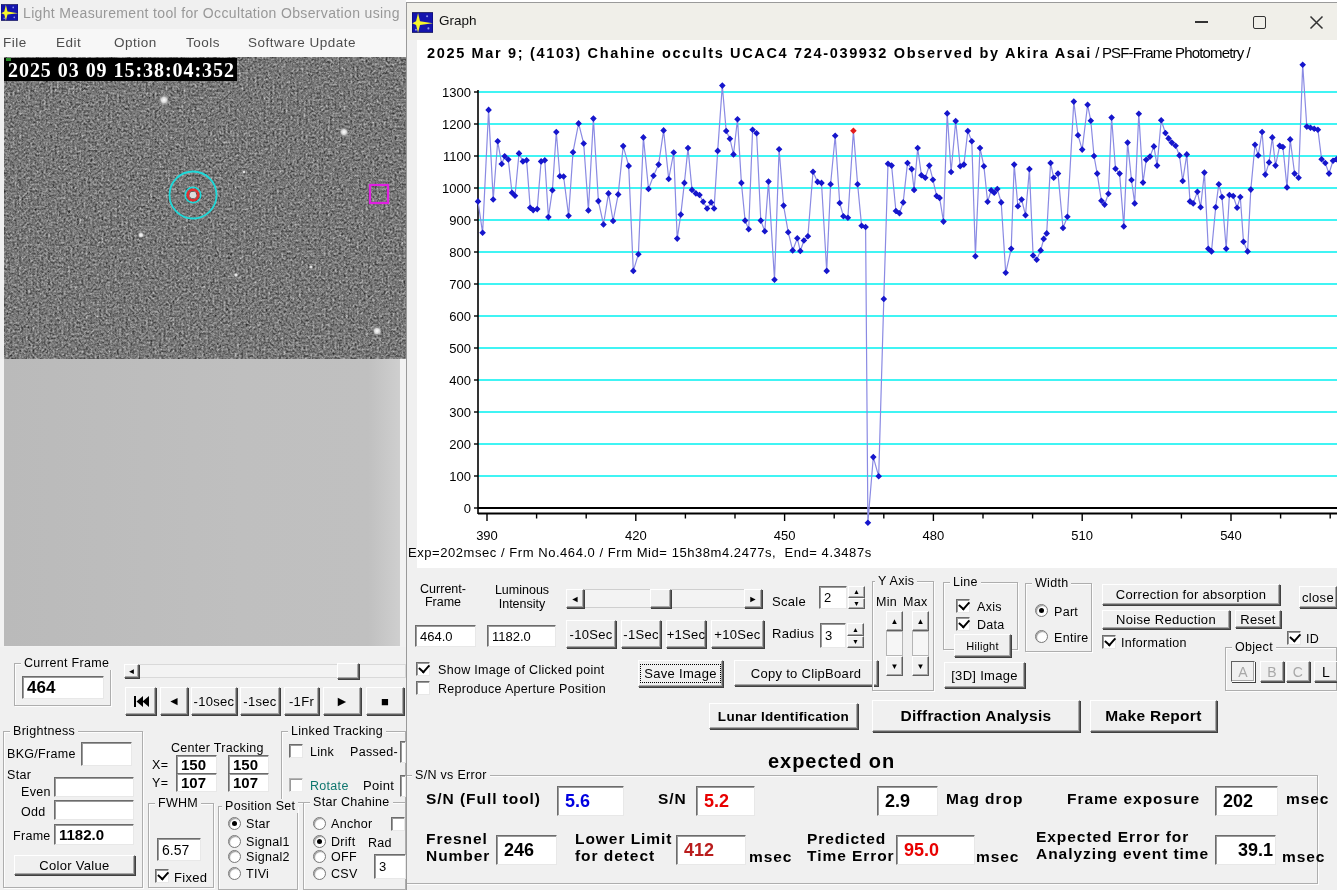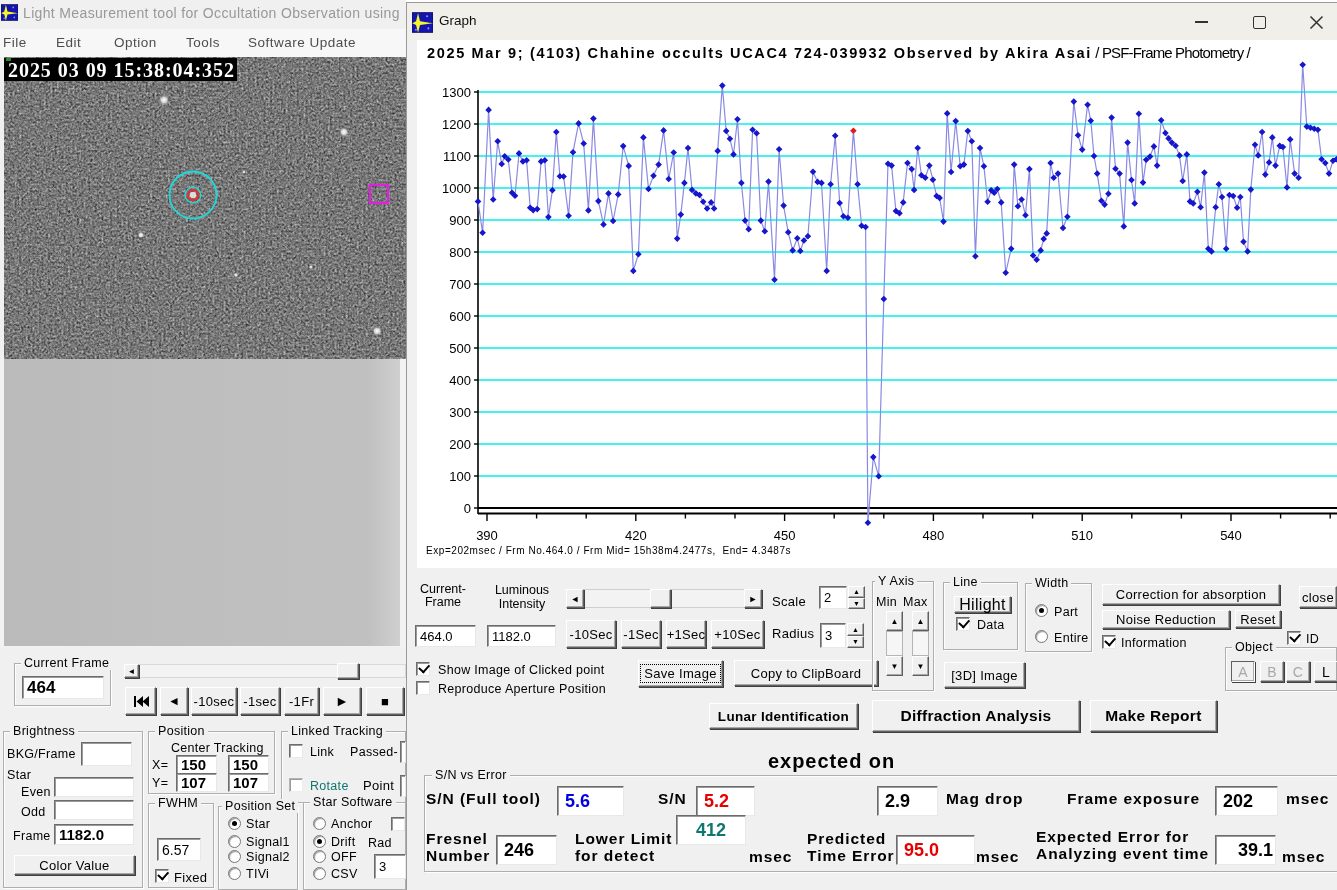--- a/index.html
+++ b/index.html
@@ -94,23 +94,20 @@
     <div class="lbl" style="left:7px;top:747px">BKG/Frame</div>
     <div class="tb" style="left:81px;top:742px;width:51px;height:24px"></div>
     <div class="lbl" style="left:7px;top:768px">Star</div>
     <div class="lbl" style="left:21px;top:785px">Even</div>
     <div class="tb" style="left:54px;top:777px;width:80px;height:20px"></div>
     <div class="lbl" style="left:21px;top:805px">Odd</div>
     <div class="tb" style="left:54px;top:800px;width:80px;height:20px"></div>
     <div class="lbl" style="left:13px;top:829px">Frame</div>
     <div class="tb b" style="left:54px;top:824px;width:80px;height:21px;font-size:15px">1182.0</div>
     <div class="btn" style="left:14px;top:855px;width:121px;height:20px;font-size:13px">Color Value</div>
-    <div class="gb" style="left:148px;top:731px;width:127px;height:63px">
-      <span class="gl">Position</span>
-    </div>
     <div class="lbl" style="left:171px;top:741px">Center Tracking</div>
     <div class="lbl" style="left:152px;top:758px">X=</div>
     <div class="tb b" style="left:176px;top:755px;width:41px;height:19px;font-size:15px">150</div>
     <div class="tb b" style="left:228px;top:755px;width:41px;height:19px;font-size:15px">150</div>
     <div class="lbl" style="left:152px;top:776px">Y=</div>
     <div class="tb b" style="left:176px;top:773px;width:41px;height:19px;font-size:15px">107</div>
     <div class="tb b" style="left:228px;top:773px;width:41px;height:19px;font-size:15px">107</div>
     <div class="gb" style="left:281px;top:731px;width:125px;height:72px">
       <span class="gl">Linked Tracking</span>
     </div>
@@ -133,21 +130,21 @@
     </div>
     <div class="rd rsel" style="left:228px;top:817px"></div>
     <div class="lbl" style="left:246px;top:817px">Star</div>
     <div class="rd" style="left:228px;top:835px"></div>
     <div class="lbl" style="left:246px;top:835px">Signal1</div>
     <div class="rd" style="left:228px;top:850px"></div>
     <div class="lbl" style="left:246px;top:850px">Signal2</div>
     <div class="rd" style="left:228px;top:867px"></div>
     <div class="lbl" style="left:246px;top:867px">TIVi</div>
     <div class="gb" style="left:303px;top:802px;width:103px;height:88px">
-      <span class="gl">Star Software</span>
+      <span class="gl">Star Chahine</span>
     </div>
     <div class="rd" style="left:313px;top:817px"></div>
     <div class="lbl" style="left:331px;top:817px">Anchor</div>
     <div class="rd rsel" style="left:313px;top:835px"></div>
     <div class="lbl" style="left:331px;top:835px">Drift</div>
     <div class="rd" style="left:313px;top:850px"></div>
     <div class="lbl" style="left:331px;top:850px">OFF</div>
     <div class="rd" style="left:313px;top:867px"></div>
     <div class="lbl" style="left:331px;top:867px">CSV</div>
     <div class="cb" style="left:391px;top:817px"></div>
@@ -237,21 +234,21 @@
         <line x1="764.4" y1="474" x2="764.4" y2="478.5" stroke="#000" stroke-width="1.4"></line>
         <line x1="814.0" y1="474" x2="814.0" y2="481.0" stroke="#000" stroke-width="1.4"></line>
         <text x="814.0" y="500" font-size="13" text-anchor="middle" font-family="Liberation Sans, sans-serif">540</text>
         <line x1="863.6" y1="474" x2="863.6" y2="478.5" stroke="#000" stroke-width="1.4"></line>
         <line x1="913.2" y1="474" x2="913.2" y2="478.5" stroke="#000" stroke-width="1.4"></line>
         <polyline points="61.0,161.4 65.6,192.8 71.6,69.9 76.2,159.5 80.7,101.3 84.7,124.0 87.7,116.3 91.3,119.5 95.0,152.8 98.0,155.7 102.0,113.4 105.9,121.4 109.6,120.2 113.2,167.8 116.2,170.1 120.2,169.1 124.1,121.4 127.8,120.2 131.4,177.1 135.4,150.2 139.3,92.0 142.9,136.2 146.6,136.5 151.6,175.8 156.0,112.2 161.6,83.4 166.7,103.5 171.4,170.4 176.4,78.6 181.4,161.1 186.5,184.5 191.5,153.4 196.1,181.0 201.2,154.4 206.2,106.1 211.7,125.9 216.3,230.9 221.4,214.2 226.4,97.4 231.5,149.0 236.5,135.8 241.6,124.6 246.6,90.4 251.7,139.0 256.7,112.5 260.2,198.6 263.8,174.6 267.4,142.9 271.0,108.0 275.0,149.9 278.9,153.4 282.5,155.0 286.2,161.8 290.1,168.5 294.1,162.4 297.1,168.5 300.7,110.9 305.3,45.6 309.2,91.0 312.9,98.7 316.5,114.4 320.5,79.2 324.4,142.9 328.1,180.6 331.7,189.3 335.6,89.8 339.6,93.3 343.8,180.6 347.8,191.2 351.5,141.6 357.5,239.8 362.1,109.3 366.6,165.6 371.2,192.2 375.7,210.4 380.3,198.2 383.3,211.0 386.9,200.5 390.9,196.3 396.0,131.7 400.6,141.9 404.5,142.9 409.7,230.9 413.6,144.2 418.2,95.8 422.7,163.0 426.4,176.2 430.9,177.8 436.4,90.7 440.6,144.2 444.6,185.8 448.6,187.0 450.9,482.7 456.3,417.1 461.7,436.3 466.8,259.0 471.0,123.7 474.6,125.6 478.9,171.0 482.5,173.3 486.2,162.4 490.5,123.0 494.7,129.1 497.1,149.9 500.7,108.0 504.4,135.2 508.3,137.8 512.3,125.6 515.9,139.7 519.6,156.0 522.6,157.9 526.5,181.6 530.2,73.4 534.1,132.0 538.7,81.1 543.2,126.2 546.9,124.6 550.8,91.0 554.8,101.3 558.4,216.2 563.0,108.0 566.9,126.2 570.6,161.8 574.2,150.2 577.2,152.8 580.3,149.0 584.2,162.4 588.7,232.8 594.2,208.8 597.2,124.6 600.9,166.2 604.6,159.5 608.5,175.2 612.4,129.1 616.1,215.5 619.7,219.7 623.7,210.4 626.7,198.9 629.7,193.4 633.6,123.0 636.7,137.8 641.0,133.6 646.0,188.0 650.4,176.8 656.8,61.6 661.0,95.2 665.2,109.6 670.6,64.8 673.8,80.8 677.0,116.0 680.2,133.6 684.4,160.8 687.6,164.6 691.4,153.8 694.6,77.6 698.5,128.8 702.6,133.6 706.8,186.4 710.6,102.6 714.5,140.0 717.7,163.4 721.8,73.8 726.0,142.6 729.2,119.8 733.0,116.6 736.9,106.4 740.1,125.6 744.2,80.2 748.4,93.0 751.6,98.4 754.8,102.6 758.6,105.8 762.5,115.4 765.7,141.0 769.8,114.4 773.0,161.4 776.2,163.4 780.4,151.8 783.6,167.2 787.4,132.6 791.3,208.8 794.5,211.4 798.7,167.2 801.8,144.2 805.0,157.0 809.2,208.8 812.4,155.0 816.2,156.0 820.1,167.8 823.3,157.0 826.5,201.8 830.6,211.4 833.8,149.6 838.0,104.8 841.2,115.4 845.1,92.0 848.3,134.6 852.1,122.4 855.3,97.4 858.5,125.6 862.7,105.8 865.9,107.0 870.0,147.4 873.2,99.4 877.6,133.6 881.6,137.8 885.7,24.8 889.8,86.6 893.5,87.8 897.2,88.8 900.9,89.8 904.6,119.2 908.3,123.0 912.0,133.6 916.0,120.8 919.5,119.2" fill="none" stroke="#8a8ae3" stroke-width="1.2"></polyline>
         <path d="M61.0 158.1L64.3 161.4L61.0 164.7L57.7 161.4ZM65.6 189.5L68.9 192.8L65.6 196.1L62.3 192.8ZM71.6 66.6L74.9 69.9L71.6 73.2L68.3 69.9ZM76.2 156.2L79.5 159.5L76.2 162.8L72.9 159.5ZM80.7 98.0L84.0 101.3L80.7 104.6L77.4 101.3ZM84.7 120.7L88.0 124.0L84.7 127.3L81.4 124.0ZM87.7 113.0L91.0 116.3L87.7 119.6L84.4 116.3ZM91.3 116.2L94.6 119.5L91.3 122.8L88.0 119.5ZM95.0 149.5L98.3 152.8L95.0 156.1L91.7 152.8ZM98.0 152.4L101.3 155.7L98.0 159.0L94.7 155.7ZM102.0 110.1L105.3 113.4L102.0 116.7L98.7 113.4ZM105.9 118.1L109.2 121.4L105.9 124.7L102.6 121.4ZM109.6 116.9L112.9 120.2L109.6 123.5L106.3 120.2ZM113.2 164.5L116.5 167.8L113.2 171.1L109.9 167.8ZM116.2 166.8L119.5 170.1L116.2 173.4L112.9 170.1ZM120.2 165.8L123.5 169.1L120.2 172.4L116.9 169.1ZM124.1 118.1L127.4 121.4L124.1 124.7L120.8 121.4ZM127.8 116.9L131.1 120.2L127.8 123.5L124.5 120.2ZM131.4 173.8L134.7 177.1L131.4 180.4L128.1 177.1ZM135.4 146.9L138.7 150.2L135.4 153.5L132.1 150.2ZM139.3 88.7L142.6 92.0L139.3 95.3L136.0 92.0ZM142.9 132.9L146.2 136.2L142.9 139.5L139.6 136.2ZM146.6 133.2L149.9 136.5L146.6 139.8L143.3 136.5ZM151.6 172.5L154.9 175.8L151.6 179.1L148.3 175.8ZM156.0 108.9L159.3 112.2L156.0 115.5L152.7 112.2ZM161.6 80.1L164.9 83.4L161.6 86.7L158.3 83.4ZM166.7 100.2L170.0 103.5L166.7 106.8L163.4 103.5ZM171.4 167.1L174.7 170.4L171.4 173.7L168.1 170.4ZM176.4 75.3L179.7 78.6L176.4 81.9L173.1 78.6ZM181.4 157.8L184.7 161.1L181.4 164.4L178.1 161.1ZM186.5 181.2L189.8 184.5L186.5 187.8L183.2 184.5ZM191.5 150.1L194.8 153.4L191.5 156.7L188.2 153.4ZM196.1 177.7L199.4 181.0L196.1 184.3L192.8 181.0ZM201.2 151.1L204.5 154.4L201.2 157.7L197.9 154.4ZM206.2 102.8L209.5 106.1L206.2 109.4L202.9 106.1ZM211.7 122.6L215.0 125.9L211.7 129.2L208.4 125.9ZM216.3 227.6L219.6 230.9L216.3 234.2L213.0 230.9ZM221.4 210.9L224.7 214.2L221.4 217.5L218.1 214.2ZM226.4 94.1L229.7 97.4L226.4 100.7L223.1 97.4ZM231.5 145.7L234.8 149.0L231.5 152.3L228.2 149.0ZM236.5 132.5L239.8 135.8L236.5 139.1L233.2 135.8ZM241.6 121.3L244.9 124.6L241.6 127.9L238.3 124.6ZM246.6 87.1L249.9 90.4L246.6 93.7L243.3 90.4ZM251.7 135.7L255.0 139.0L251.7 142.3L248.4 139.0ZM256.7 109.2L260.0 112.5L256.7 115.8L253.4 112.5ZM260.2 195.3L263.5 198.6L260.2 201.9L256.9 198.6ZM263.8 171.3L267.1 174.6L263.8 177.9L260.5 174.6ZM267.4 139.6L270.7 142.9L267.4 146.2L264.1 142.9ZM271.0 104.7L274.3 108.0L271.0 111.3L267.7 108.0ZM275.0 146.6L278.3 149.9L275.0 153.2L271.7 149.9ZM278.9 150.1L282.2 153.4L278.9 156.7L275.6 153.4ZM282.5 151.7L285.8 155.0L282.5 158.3L279.2 155.0ZM286.2 158.5L289.5 161.8L286.2 165.1L282.9 161.8ZM290.1 165.2L293.4 168.5L290.1 171.8L286.8 168.5ZM294.1 159.1L297.4 162.4L294.1 165.7L290.8 162.4ZM297.1 165.2L300.4 168.5L297.1 171.8L293.8 168.5ZM300.7 107.6L304.0 110.9L300.7 114.2L297.4 110.9ZM305.3 42.3L308.6 45.6L305.3 48.9L302.0 45.6ZM309.2 87.7L312.5 91.0L309.2 94.3L305.9 91.0ZM312.9 95.4L316.2 98.7L312.9 102.0L309.6 98.7ZM316.5 111.1L319.8 114.4L316.5 117.7L313.2 114.4ZM320.5 75.9L323.8 79.2L320.5 82.5L317.2 79.2ZM324.4 139.6L327.7 142.9L324.4 146.2L321.1 142.9ZM328.1 177.3L331.4 180.6L328.1 183.9L324.8 180.6ZM331.7 186.0L335.0 189.3L331.7 192.6L328.4 189.3ZM335.6 86.5L338.9 89.8L335.6 93.1L332.3 89.8ZM339.6 90.0L342.9 93.3L339.6 96.6L336.3 93.3ZM343.8 177.3L347.1 180.6L343.8 183.9L340.5 180.6ZM347.8 187.9L351.1 191.2L347.8 194.5L344.5 191.2ZM351.5 138.3L354.8 141.6L351.5 144.9L348.2 141.6ZM357.5 236.5L360.8 239.8L357.5 243.1L354.2 239.8ZM362.1 106.0L365.4 109.3L362.1 112.6L358.8 109.3ZM366.6 162.3L369.9 165.6L366.6 168.9L363.3 165.6ZM371.2 188.9L374.5 192.2L371.2 195.5L367.9 192.2ZM375.7 207.1L379.0 210.4L375.7 213.7L372.4 210.4ZM380.3 194.9L383.6 198.2L380.3 201.5L377.0 198.2ZM383.3 207.7L386.6 211.0L383.3 214.3L380.0 211.0ZM386.9 197.2L390.2 200.5L386.9 203.8L383.6 200.5ZM390.9 193.0L394.2 196.3L390.9 199.6L387.6 196.3ZM396.0 128.4L399.3 131.7L396.0 135.0L392.7 131.7ZM400.6 138.6L403.9 141.9L400.6 145.2L397.3 141.9ZM404.5 139.6L407.8 142.9L404.5 146.2L401.2 142.9ZM409.7 227.6L413.0 230.9L409.7 234.2L406.4 230.9ZM413.6 140.9L416.9 144.2L413.6 147.5L410.3 144.2ZM418.2 92.5L421.5 95.8L418.2 99.1L414.9 95.8ZM422.7 159.7L426.0 163.0L422.7 166.3L419.4 163.0ZM426.4 172.9L429.7 176.2L426.4 179.5L423.1 176.2ZM430.9 174.5L434.2 177.8L430.9 181.1L427.6 177.8ZM440.6 140.9L443.9 144.2L440.6 147.5L437.3 144.2ZM444.6 182.5L447.9 185.8L444.6 189.1L441.3 185.8ZM448.6 183.7L451.9 187.0L448.6 190.3L445.3 187.0ZM450.9 479.4L454.2 482.7L450.9 486.0L447.6 482.7ZM456.3 413.8L459.6 417.1L456.3 420.4L453.0 417.1ZM461.7 433.0L465.0 436.3L461.7 439.6L458.4 436.3ZM466.8 255.7L470.1 259.0L466.8 262.3L463.5 259.0ZM471.0 120.4L474.3 123.7L471.0 127.0L467.7 123.7ZM474.6 122.3L477.9 125.6L474.6 128.9L471.3 125.6ZM478.9 167.7L482.2 171.0L478.9 174.3L475.6 171.0ZM482.5 170.0L485.8 173.3L482.5 176.6L479.2 173.3ZM486.2 159.1L489.5 162.4L486.2 165.7L482.9 162.4ZM490.5 119.7L493.8 123.0L490.5 126.3L487.2 123.0ZM494.7 125.8L498.0 129.1L494.7 132.4L491.4 129.1ZM497.1 146.6L500.4 149.9L497.1 153.2L493.8 149.9ZM500.7 104.7L504.0 108.0L500.7 111.3L497.4 108.0ZM504.4 131.9L507.7 135.2L504.4 138.5L501.1 135.2ZM508.3 134.5L511.6 137.8L508.3 141.1L505.0 137.8ZM512.3 122.3L515.6 125.6L512.3 128.9L509.0 125.6ZM515.9 136.4L519.2 139.7L515.9 143.0L512.6 139.7ZM519.6 152.7L522.9 156.0L519.6 159.3L516.3 156.0ZM522.6 154.6L525.9 157.9L522.6 161.2L519.3 157.9ZM526.5 178.3L529.8 181.6L526.5 184.9L523.2 181.6ZM530.2 70.1L533.5 73.4L530.2 76.7L526.9 73.4ZM534.1 128.7L537.4 132.0L534.1 135.3L530.8 132.0ZM538.7 77.8L542.0 81.1L538.7 84.4L535.4 81.1ZM543.2 122.9L546.5 126.2L543.2 129.5L539.9 126.2ZM546.9 121.3L550.2 124.6L546.9 127.9L543.6 124.6ZM550.8 87.7L554.1 91.0L550.8 94.3L547.5 91.0ZM554.8 98.0L558.1 101.3L554.8 104.6L551.5 101.3ZM558.4 212.9L561.7 216.2L558.4 219.5L555.1 216.2ZM563.0 104.7L566.3 108.0L563.0 111.3L559.7 108.0ZM566.9 122.9L570.2 126.2L566.9 129.5L563.6 126.2ZM570.6 158.5L573.9 161.8L570.6 165.1L567.3 161.8ZM574.2 146.9L577.5 150.2L574.2 153.5L570.9 150.2ZM577.2 149.5L580.5 152.8L577.2 156.1L573.9 152.8ZM580.3 145.7L583.6 149.0L580.3 152.3L577.0 149.0ZM584.2 159.1L587.5 162.4L584.2 165.7L580.9 162.4ZM588.7 229.5L592.0 232.8L588.7 236.1L585.4 232.8ZM594.2 205.5L597.5 208.8L594.2 212.1L590.9 208.8ZM597.2 121.3L600.5 124.6L597.2 127.9L593.9 124.6ZM600.9 162.9L604.2 166.2L600.9 169.5L597.6 166.2ZM604.6 156.2L607.9 159.5L604.6 162.8L601.3 159.5ZM608.5 171.9L611.8 175.2L608.5 178.5L605.2 175.2ZM612.4 125.8L615.7 129.1L612.4 132.4L609.1 129.1ZM616.1 212.2L619.4 215.5L616.1 218.8L612.8 215.5ZM619.7 216.4L623.0 219.7L619.7 223.0L616.4 219.7ZM623.7 207.1L627.0 210.4L623.7 213.7L620.4 210.4ZM626.7 195.6L630.0 198.9L626.7 202.2L623.4 198.9ZM629.7 190.1L633.0 193.4L629.7 196.7L626.4 193.4ZM633.6 119.7L636.9 123.0L633.6 126.3L630.3 123.0ZM636.7 134.5L640.0 137.8L636.7 141.1L633.4 137.8ZM641.0 130.3L644.3 133.6L641.0 136.9L637.7 133.6ZM646.0 184.7L649.3 188.0L646.0 191.3L642.7 188.0ZM650.4 173.5L653.7 176.8L650.4 180.1L647.1 176.8ZM656.8 58.3L660.1 61.6L656.8 64.9L653.5 61.6ZM661.0 91.9L664.3 95.2L661.0 98.5L657.7 95.2ZM665.2 106.3L668.5 109.6L665.2 112.9L661.9 109.6ZM670.6 61.5L673.9 64.8L670.6 68.1L667.3 64.8ZM673.8 77.5L677.1 80.8L673.8 84.1L670.5 80.8ZM677.0 112.7L680.3 116.0L677.0 119.3L673.7 116.0ZM680.2 130.3L683.5 133.6L680.2 136.9L676.9 133.6ZM684.4 157.5L687.7 160.8L684.4 164.1L681.1 160.8ZM687.6 161.3L690.9 164.6L687.6 167.9L684.3 164.6ZM691.4 150.5L694.7 153.8L691.4 157.1L688.1 153.8ZM694.6 74.3L697.9 77.6L694.6 80.9L691.3 77.6ZM698.5 125.5L701.8 128.8L698.5 132.1L695.2 128.8ZM702.6 130.3L705.9 133.6L702.6 136.9L699.3 133.6ZM706.8 183.1L710.1 186.4L706.8 189.7L703.5 186.4ZM710.6 99.3L713.9 102.6L710.6 105.9L707.3 102.6ZM714.5 136.7L717.8 140.0L714.5 143.3L711.2 140.0ZM717.7 160.1L721.0 163.4L717.7 166.7L714.4 163.4ZM721.8 70.5L725.1 73.8L721.8 77.1L718.5 73.8ZM726.0 139.3L729.3 142.6L726.0 145.9L722.7 142.6ZM729.2 116.5L732.5 119.8L729.2 123.1L725.9 119.8ZM733.0 113.3L736.3 116.6L733.0 119.9L729.7 116.6ZM736.9 103.1L740.2 106.4L736.9 109.7L733.6 106.4ZM740.1 122.3L743.4 125.6L740.1 128.9L736.8 125.6ZM744.2 76.9L747.5 80.2L744.2 83.5L740.9 80.2ZM748.4 89.7L751.7 93.0L748.4 96.3L745.1 93.0ZM751.6 95.1L754.9 98.4L751.6 101.7L748.3 98.4ZM754.8 99.3L758.1 102.6L754.8 105.9L751.5 102.6ZM758.6 102.5L761.9 105.8L758.6 109.1L755.3 105.8ZM762.5 112.1L765.8 115.4L762.5 118.7L759.2 115.4ZM765.7 137.7L769.0 141.0L765.7 144.3L762.4 141.0ZM769.8 111.1L773.1 114.4L769.8 117.7L766.5 114.4ZM773.0 158.1L776.3 161.4L773.0 164.7L769.7 161.4ZM776.2 160.1L779.5 163.4L776.2 166.7L772.9 163.4ZM780.4 148.5L783.7 151.8L780.4 155.1L777.1 151.8ZM783.6 163.9L786.9 167.2L783.6 170.5L780.3 167.2ZM787.4 129.3L790.7 132.6L787.4 135.9L784.1 132.6ZM791.3 205.5L794.6 208.8L791.3 212.1L788.0 208.8ZM794.5 208.1L797.8 211.4L794.5 214.7L791.2 211.4ZM798.7 163.9L802.0 167.2L798.7 170.5L795.4 167.2ZM801.8 140.9L805.1 144.2L801.8 147.5L798.5 144.2ZM805.0 153.7L808.3 157.0L805.0 160.3L801.7 157.0ZM809.2 205.5L812.5 208.8L809.2 212.1L805.9 208.8ZM812.4 151.7L815.7 155.0L812.4 158.3L809.1 155.0ZM816.2 152.7L819.5 156.0L816.2 159.3L812.9 156.0ZM820.1 164.5L823.4 167.8L820.1 171.1L816.8 167.8ZM823.3 153.7L826.6 157.0L823.3 160.3L820.0 157.0ZM826.5 198.5L829.8 201.8L826.5 205.1L823.2 201.8ZM830.6 208.1L833.9 211.4L830.6 214.7L827.3 211.4ZM833.8 146.3L837.1 149.6L833.8 152.9L830.5 149.6ZM838.0 101.5L841.3 104.8L838.0 108.1L834.7 104.8ZM841.2 112.1L844.5 115.4L841.2 118.7L837.9 115.4ZM845.1 88.7L848.4 92.0L845.1 95.3L841.8 92.0ZM848.3 131.3L851.6 134.6L848.3 137.9L845.0 134.6ZM852.1 119.1L855.4 122.4L852.1 125.7L848.8 122.4ZM855.3 94.1L858.6 97.4L855.3 100.7L852.0 97.4ZM858.5 122.3L861.8 125.6L858.5 128.9L855.2 125.6ZM862.7 102.5L866.0 105.8L862.7 109.1L859.4 105.8ZM865.9 103.7L869.2 107.0L865.9 110.3L862.6 107.0ZM870.0 144.1L873.3 147.4L870.0 150.7L866.7 147.4ZM873.2 96.1L876.5 99.4L873.2 102.7L869.9 99.4ZM877.6 130.3L880.9 133.6L877.6 136.9L874.3 133.6ZM881.6 134.5L884.9 137.8L881.6 141.1L878.3 137.8ZM885.7 21.5L889.0 24.8L885.7 28.1L882.4 24.8ZM889.8 83.3L893.1 86.6L889.8 89.9L886.5 86.6ZM893.5 84.5L896.8 87.8L893.5 91.1L890.2 87.8ZM897.2 85.5L900.5 88.8L897.2 92.1L893.9 88.8ZM900.9 86.5L904.2 89.8L900.9 93.1L897.6 89.8ZM904.6 115.9L907.9 119.2L904.6 122.5L901.3 119.2ZM908.3 119.7L911.6 123.0L908.3 126.3L905.0 123.0ZM912.0 130.3L915.3 133.6L912.0 136.9L908.7 133.6ZM916.0 117.5L919.3 120.8L916.0 124.1L912.7 120.8ZM919.5 115.9L922.8 119.2L919.5 122.5L916.2 119.2Z" fill="#1616cc"></path>
         <path d="M436.4 87.4L439.7 90.7L436.4 94.0L433.1 90.7Z" fill="#e31b1b"></path>
       </svg>
       <div class="ab" style="left:427px;top:44px;font-size:14.5px;white-space:nowrap"><b style="letter-spacing:1.66px">2025 Mar 9; (4103) Chahine occults UCAC4 724-039932 Observed by Akira Asai</b><span style="letter-spacing:-0.85px;font-size:15px"> / PSF-Frame Photometry / </span></div>
-      <div class="ab" style="left:426px;top:545px;font-size:10px;letter-spacing:0.55px;white-space:nowrap">Exp=202msec / Frm No.464.0 / Frm Mid= 15h38m4.2477s,&nbsp; End= 4.3487s</div>
+      <div class="ab" style="left:408px;top:545px;font-size:13px;letter-spacing:0.55px;white-space:nowrap">Exp=202msec / Frm No.464.0 / Frm Mid= 15h38m4.2477s,&nbsp; End= 4.3487s</div>
       <div class="ab" style="left:410px;top:583px;width:66px;text-align:center;font-size:12.5px;line-height:13px">Current-<br>Frame</div>
       <div class="ab" style="left:484px;top:583px;width:76px;text-align:center;font-size:12.5px;line-height:14px">Luminous<br>Intensity</div>
       <div class="tb" style="left:415px;top:625px;width:61px;height:22px">464.0</div>
       <div class="tb" style="left:487px;top:625px;width:69px;height:22px">1182.0</div>
       <div class="ab" style="left:566px;top:589px;width:196px;height:19px;background:#f3f3f3;border:1px solid #cfcfcf"></div>
       <div class="btn" style="left:566px;top:589px;width:18px;height:19px;font-size:9px">◄</div>
       <div class="btn" style="left:744px;top:589px;width:18px;height:19px;font-size:9px">►</div>
       <div class="btn" style="left:650px;top:589px;width:21px;height:19px"></div>
       <div class="btn" style="left:566px;top:620px;width:50px;height:28px;font-size:13px">-10Sec</div>
       <div class="btn" style="left:621px;top:620px;width:40px;height:28px;font-size:13px">-1Sec</div>
@@ -287,21 +284,21 @@
       <div class="spb ab" style="left:912px;top:611px;width:17px;height:20px;font-size:8px">▲</div>
       <div class="ab" style="left:912px;top:631px;width:17px;height:25px;background:#f6f6f6;border:1px solid #b5b5b5"></div>
       <div class="spb ab" style="left:912px;top:656px;width:17px;height:20px;font-size:8px">▼</div>
       <div class="gb" style="left:943px;top:582px;width:75px;height:68px">
         <span class="gl">Line</span>
       </div>
       <div class="cb ck" style="left:956px;top:599px"></div>
       <div class="lbl" style="left:977px;top:600px">Axis</div>
       <div class="cb ck" style="left:956px;top:617px"></div>
       <div class="lbl" style="left:977px;top:618px">Data</div>
-      <div class="btn" style="left:954px;top:596px;width:57px;height:17px;font-size:16px">Hilight</div>
+      <div class="btn" style="left:954px;top:634px;width:57px;height:23px;font-size:11px">Hilight</div>
       <div class="gb" style="left:1025px;top:583px;width:67px;height:69px">
         <span class="gl">Width</span>
       </div>
       <div class="rd rsel" style="left:1035px;top:604px"></div>
       <div class="lbl" style="left:1054px;top:605px">Part</div>
       <div class="rd" style="left:1035px;top:630px"></div>
       <div class="lbl" style="left:1054px;top:631px">Entire</div>
       <div class="btn" style="left:1102px;top:584px;width:178px;height:21px;font-size:13px">Correction for absorption</div>
       <div class="btn" style="left:1299px;top:586px;width:38px;height:22px;font-size:13px">close</div>
       <div class="btn" style="left:1102px;top:610px;width:128px;height:19px;font-size:13px">Noise Reduction</div>
@@ -311,37 +308,37 @@
       <div class="cb ck" style="left:1102px;top:635px"></div>
       <div class="lbl" style="left:1121px;top:636px">Information</div>
       <div class="gb" style="left:1225px;top:647px;width:112px;height:44px">
         <span class="gl">Object</span>
       </div>
       <div class="btn" style="left:1231px;top:661px;width:24px;height:21px;color:#a8a8a8;font-size:14px;border-color:#606060 #fff #fff #606060">A</div>
       <div class="btn" style="left:1260px;top:661px;width:24px;height:21px;color:#a8a8a8;font-size:14px;">B</div>
       <div class="btn" style="left:1286px;top:661px;width:24px;height:21px;color:#a8a8a8;font-size:14px;">C</div>
       <div class="btn" style="left:1314px;top:661px;width:24px;height:21px;color:#000;font-size:14px;">L</div>
       <div class="btn" style="left:944px;top:662px;width:81px;height:26px;font-size:13px">[3D] Image</div>
-      <div class="gb" style="left:424px;top:775px;width:914px;height:97px">
+      <div class="gb" style="left:404px;top:775px;width:914px;height:109px">
         <span class="gl" style="left:7px">S/N vs Error</span>
       </div>
       <div class="lbl sn" style="left:426px;top:790px;font-size:15.5px">S/N (Full tool)</div>
       <div class="tb b" style="left:557px;top:786px;width:67px;height:30px;font-size:18px;color:#0000e0;padding-left:7px">5.6</div>
       <div class="lbl sn" style="left:658px;top:790px;font-size:15.5px">S/N</div>
       <div class="tb b" style="left:696px;top:786px;width:59px;height:30px;font-size:18px;color:#e80000;padding-left:7px">5.2</div>
       <div class="lbl sn" style="left:768px;top:750px;font-size:20px">expected on</div>
       <div class="tb b" style="left:877px;top:786px;width:61px;height:30px;font-size:18px;color:#000;padding-left:7px">2.9</div>
       <div class="lbl sn" style="left:946px;top:790px;font-size:15.5px">Mag drop</div>
       <div class="lbl sn" style="left:1067px;top:790px;font-size:15.5px">Frame exposure</div>
       <div class="tb b" style="left:1215px;top:786px;width:63px;height:30px;font-size:18px;color:#000;padding-left:7px">202</div>
       <div class="lbl sn" style="left:1286px;top:790px;font-size:15.5px">msec</div>
       <div class="lbl sn" style="left:426px;top:830px;font-size:15.5px;line-height:17px">Fresnel<br>Number</div>
       <div class="tb b" style="left:496px;top:835px;width:61px;height:30px;font-size:18px;color:#000;padding-left:7px">246</div>
       <div class="lbl sn" style="left:575px;top:830px;font-size:15.5px;line-height:17px;text-align:left;width:98px">Lower Limit<br>for detect</div>
-      <div class="tb b" style="left:676px;top:815px;width:70px;height:30px;font-size:18px;color:#0f766e;padding-left:19px">412</div>
+      <div class="tb b" style="left:676px;top:835px;width:70px;height:30px;font-size:18px;color:#b91c1c;padding-left:7px">412</div>
       <div class="lbl sn" style="left:749px;top:848px;font-size:15.5px">msec</div>
       <div class="lbl sn" style="left:807px;top:830px;font-size:15.5px;line-height:17px">Predicted<br>Time Error</div>
       <div class="tb b" style="left:896px;top:835px;width:79px;height:30px;font-size:18px;color:#e80000;padding-left:7px">95.0</div>
       <div class="lbl sn" style="left:976px;top:848px;font-size:15.5px">msec</div>
       <div class="lbl sn" style="left:1036px;top:828px;font-size:15.5px;line-height:17px">Expected Error for<br>Analyzing event time</div>
       <div class="tb b" style="left:1215px;top:835px;width:61px;height:30px;font-size:18px;color:#000;padding-left:22px">39.1</div>
       <div class="lbl sn" style="left:1282px;top:848px;font-size:15.5px">msec</div>
     </div>
   </div>
 </body></html>

